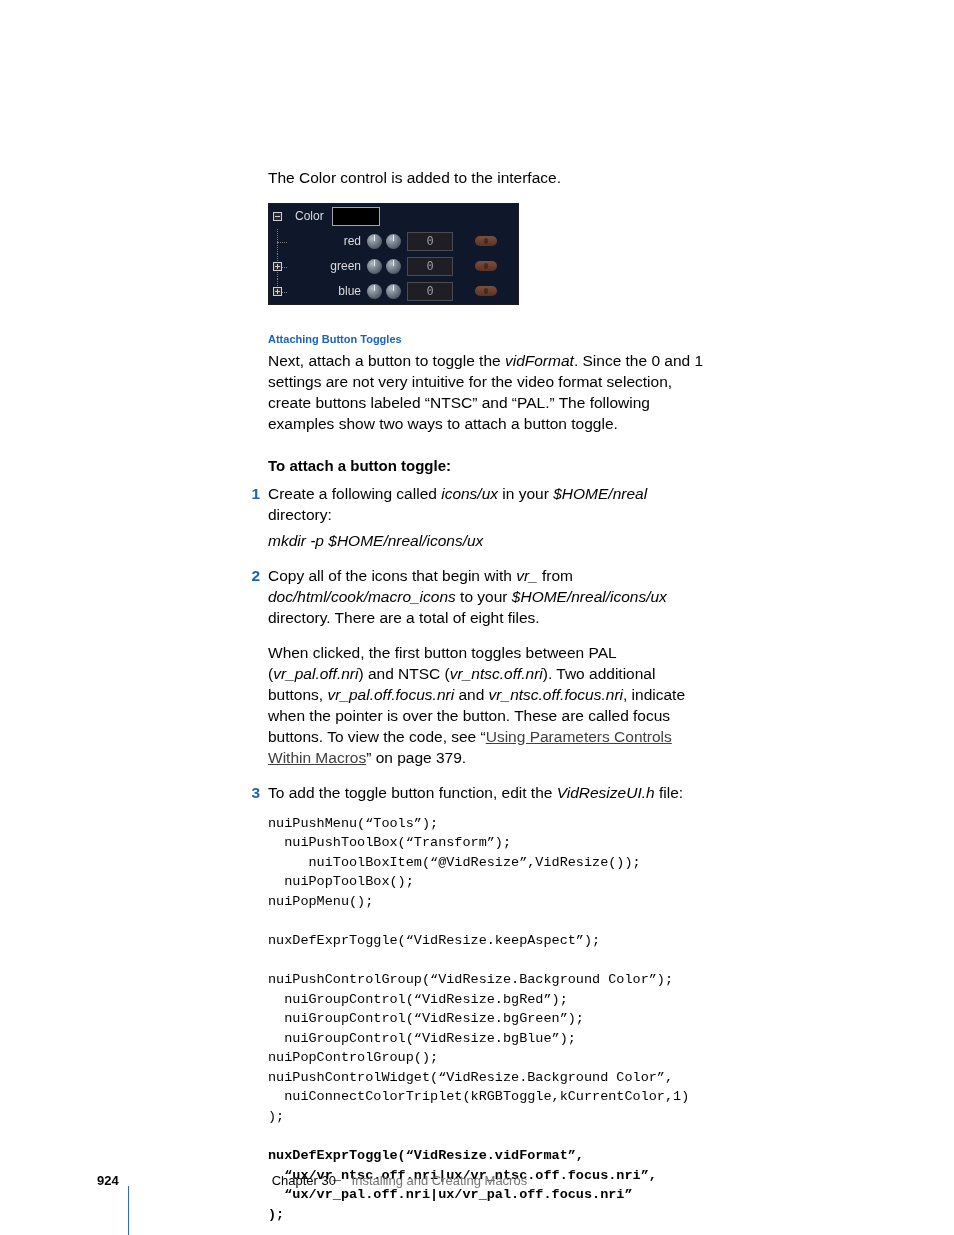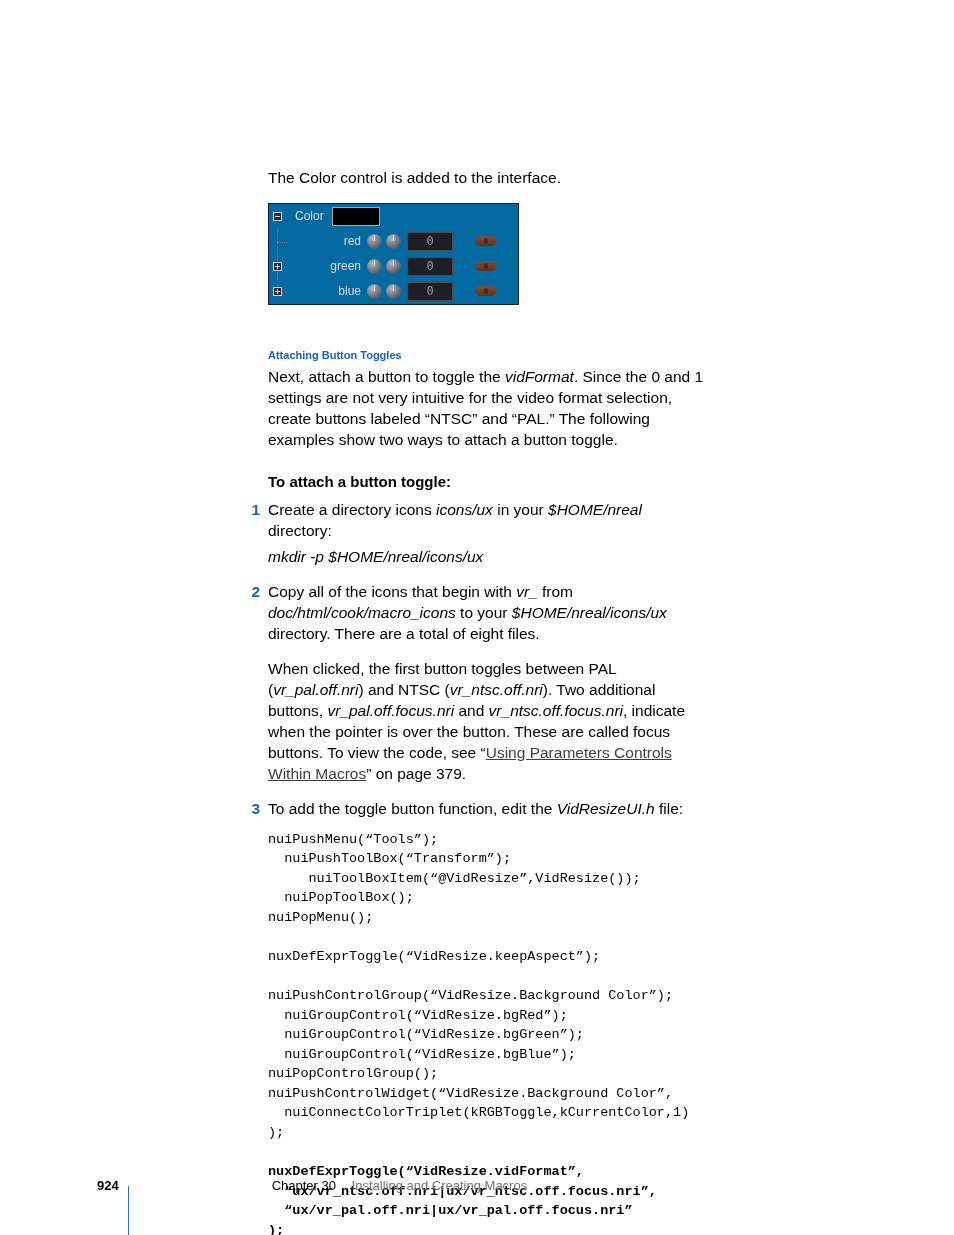--- a/index.html
+++ b/index.html
@@ -25,26 +25,26 @@
     width: 1px;
     background: #2b6fbd;
   }
   .body-text {
     font-size: 15.5px;
     line-height: 1.35;
     margin: 0 0 14px 0;
   }
   .fig {
     width: 249px;
-    background: #0369a1;
+    background: #0f172a;
     color: #dcdce0;
     border: 1px solid #1c1c22;
     font-family: "Lucida Grande", Arial, sans-serif;
     font-size: 12px;
-    margin-bottom: 44px;
+    margin-bottom: 28px;
   }
   .fig-row {
     display: flex;
     align-items: center;
     height: 25px;
   }
   .tree-col {
     width: 20px;
     position: relative;
     height: 25px;
@@ -307,21 +307,21 @@
   <p class="h-blue">Attaching Button Toggles</p>
 
   <p class="body-text">
     <span>Next, attach a button to toggle the </span><em>vidFormat</em><span>. Since the 0 and 1 settings are not very intuitive for the video format selection, create buttons labeled “NTSC” and “PAL.” The following examples show two ways to attach a button toggle.</span>
   </p>
 
   <p class="h-sub">To attach a button toggle:</p>
 
   <ol class="steps">
     <li>
-      <span>Create a directory icons </span><em>icons/ux</em><span> in your </span><em>$HOME/nreal</em><span> directory:</span>
+      <span>Create a following called </span><em>icons/ux</em><span> in your </span><em>$HOME/nreal</em><span> directory:</span>
       <p class="step-p"><em>mkdir -p $HOME/nreal/icons/ux</em></p>
     </li>
 
     <li>
       <span>Copy all of the icons that begin with </span><em>vr_</em><span> from </span><em>doc/html/cook/macro_icons</em><span> to your </span><em>$HOME/nreal/icons/ux</em><span> directory. There are a total of eight files.</span>
       <p class="step-p" style="margin-top:14px;">
         <span>When clicked, the first button toggles between PAL (</span><em>vr_pal.off.nri</em><span>) and NTSC (</span><em>vr_ntsc.off.nri</em><span>). Two additional buttons, </span><em>vr_pal.off.focus.nri</em><span> and </span><em>vr_ntsc.off.focus.nri</em><span>, indicate when the pointer is over the button. These are called focus buttons. To view the code, see “</span><span class="link">Using Parameters Controls Within Macros</span><span>” on page 379.</span>
       </p>
     </li>
 

